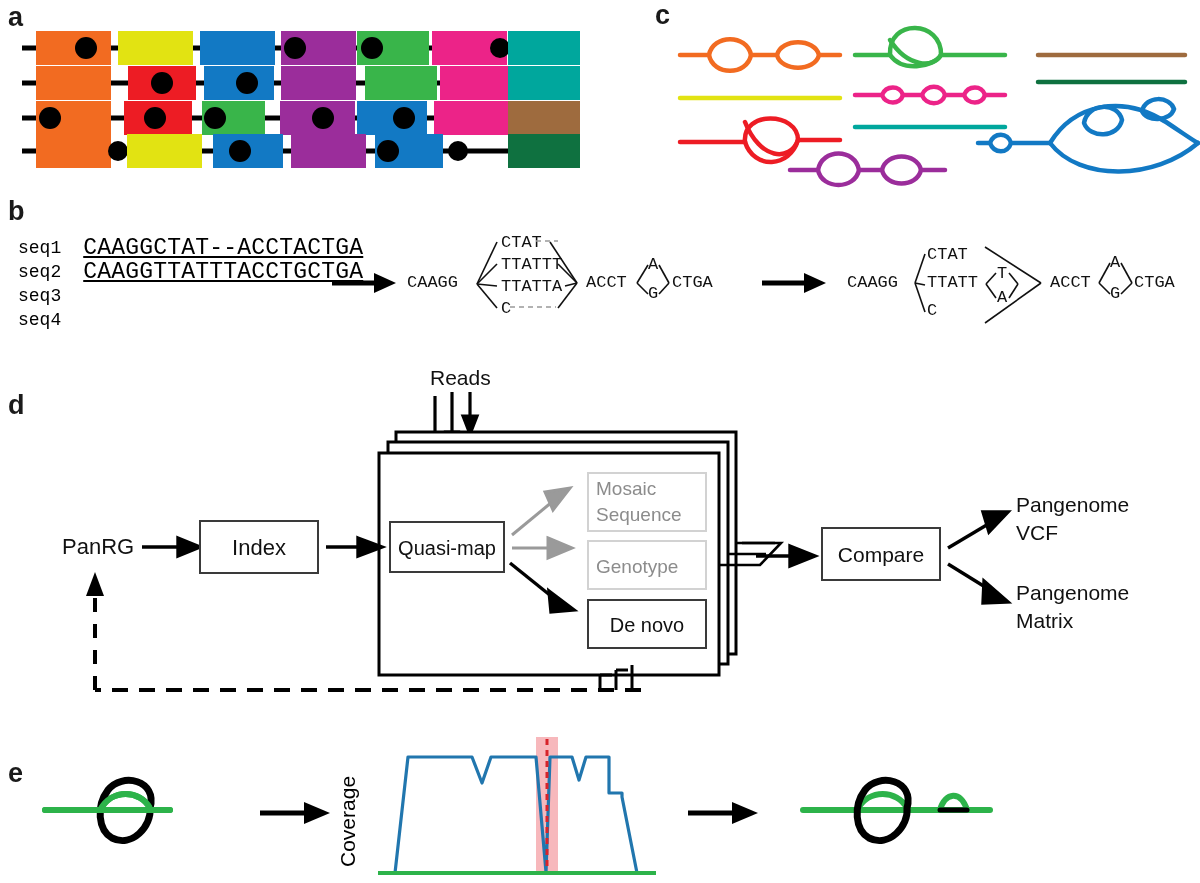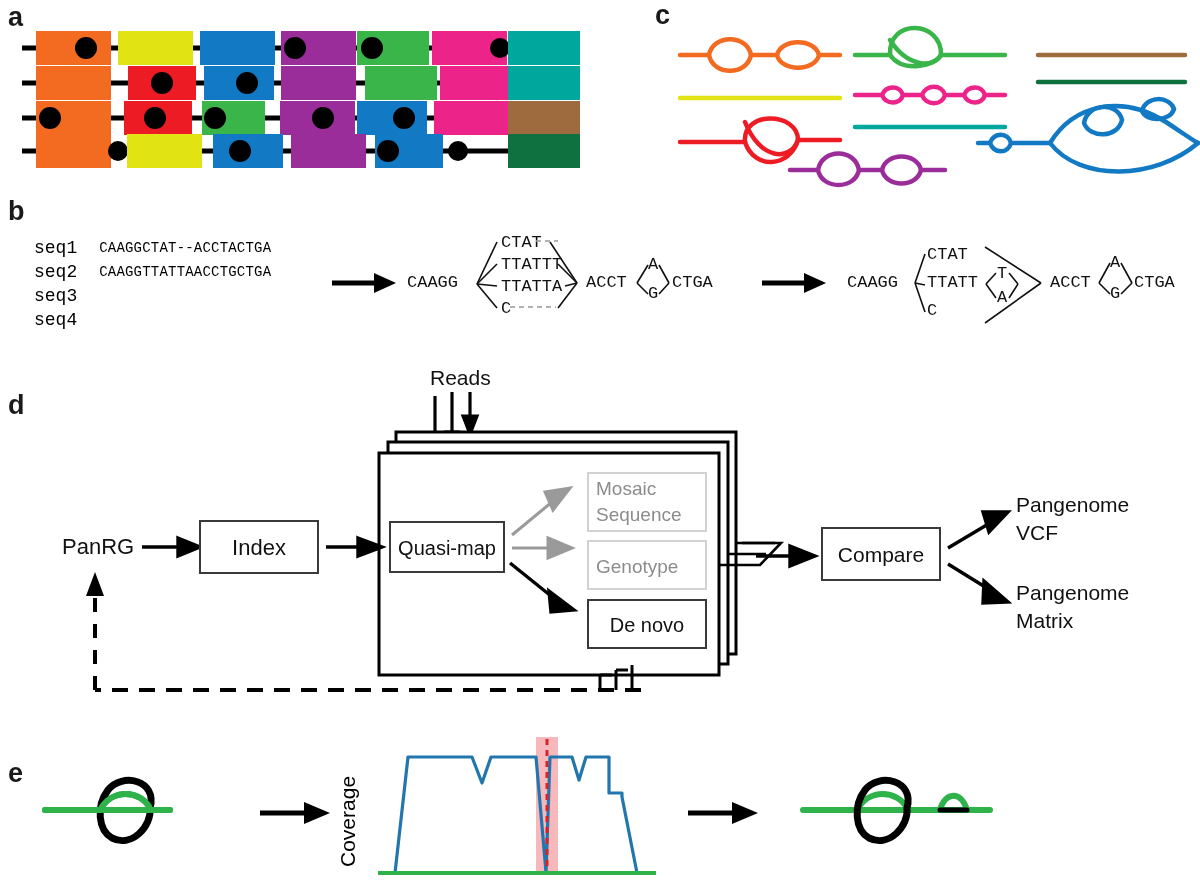--- a/index.html
+++ b/index.html
@@ -141,30 +141,30 @@
         <path d="M400 133 C430 172, 505 170, 548 133"></path>
         <path d="M434 113 C438 92, 468 92, 472 110 C468 128, 440 129, 434 113"></path>
         <path d="M492 101 C496 85, 520 86, 524 99 C520 112, 496 112, 492 101"></path>
       </g>
     </g>
   </svg>
 
   <div class="panel-label abs" style="left:8px;top:198px;">b</div>
 
   <div class="abs" style="left:18px;top:236px;">
-    <div style="display:flex;gap:22px;align-items:flex-start;margin-left:16px;">
+    <div style="display:flex;gap:22px;align-items:flex-start;">
       <div class="mono" style="font-size:18px;line-height:24px;">
         <div>seq1</div>
         <div>seq2</div>
         <div>seq3</div>
         <div>seq4</div>
       </div>
-      <div class="mono" style="font-size:14px;line-height:24px;letter-spacing:0.2px;">
+      <div class="mono" style="font-size:23px;line-height:24px;letter-spacing:0.2px;text-decoration:underline;">
         <div>CAAGGCTAT--ACCTACTGA</div>
-        <div>CAAGGTTATTAACCTGCTGA</div>
+        <div>CAAGGTTATTTACCTGCTGA</div>
       </div>
     </div>
   </div>
 
   <svg class="abs" style="left:330px;top:268px;" width="70" height="30">
     <line x1="2" y1="15" x2="48" y2="15" stroke="#000" stroke-width="5"></line>
     <polygon points="44,5 66,15 44,25" fill="#000"></polygon>
   </svg>
 
   <svg class="abs" style="left:405px;top:228px;" width="345" height="105" viewBox="0 0 345 105">

